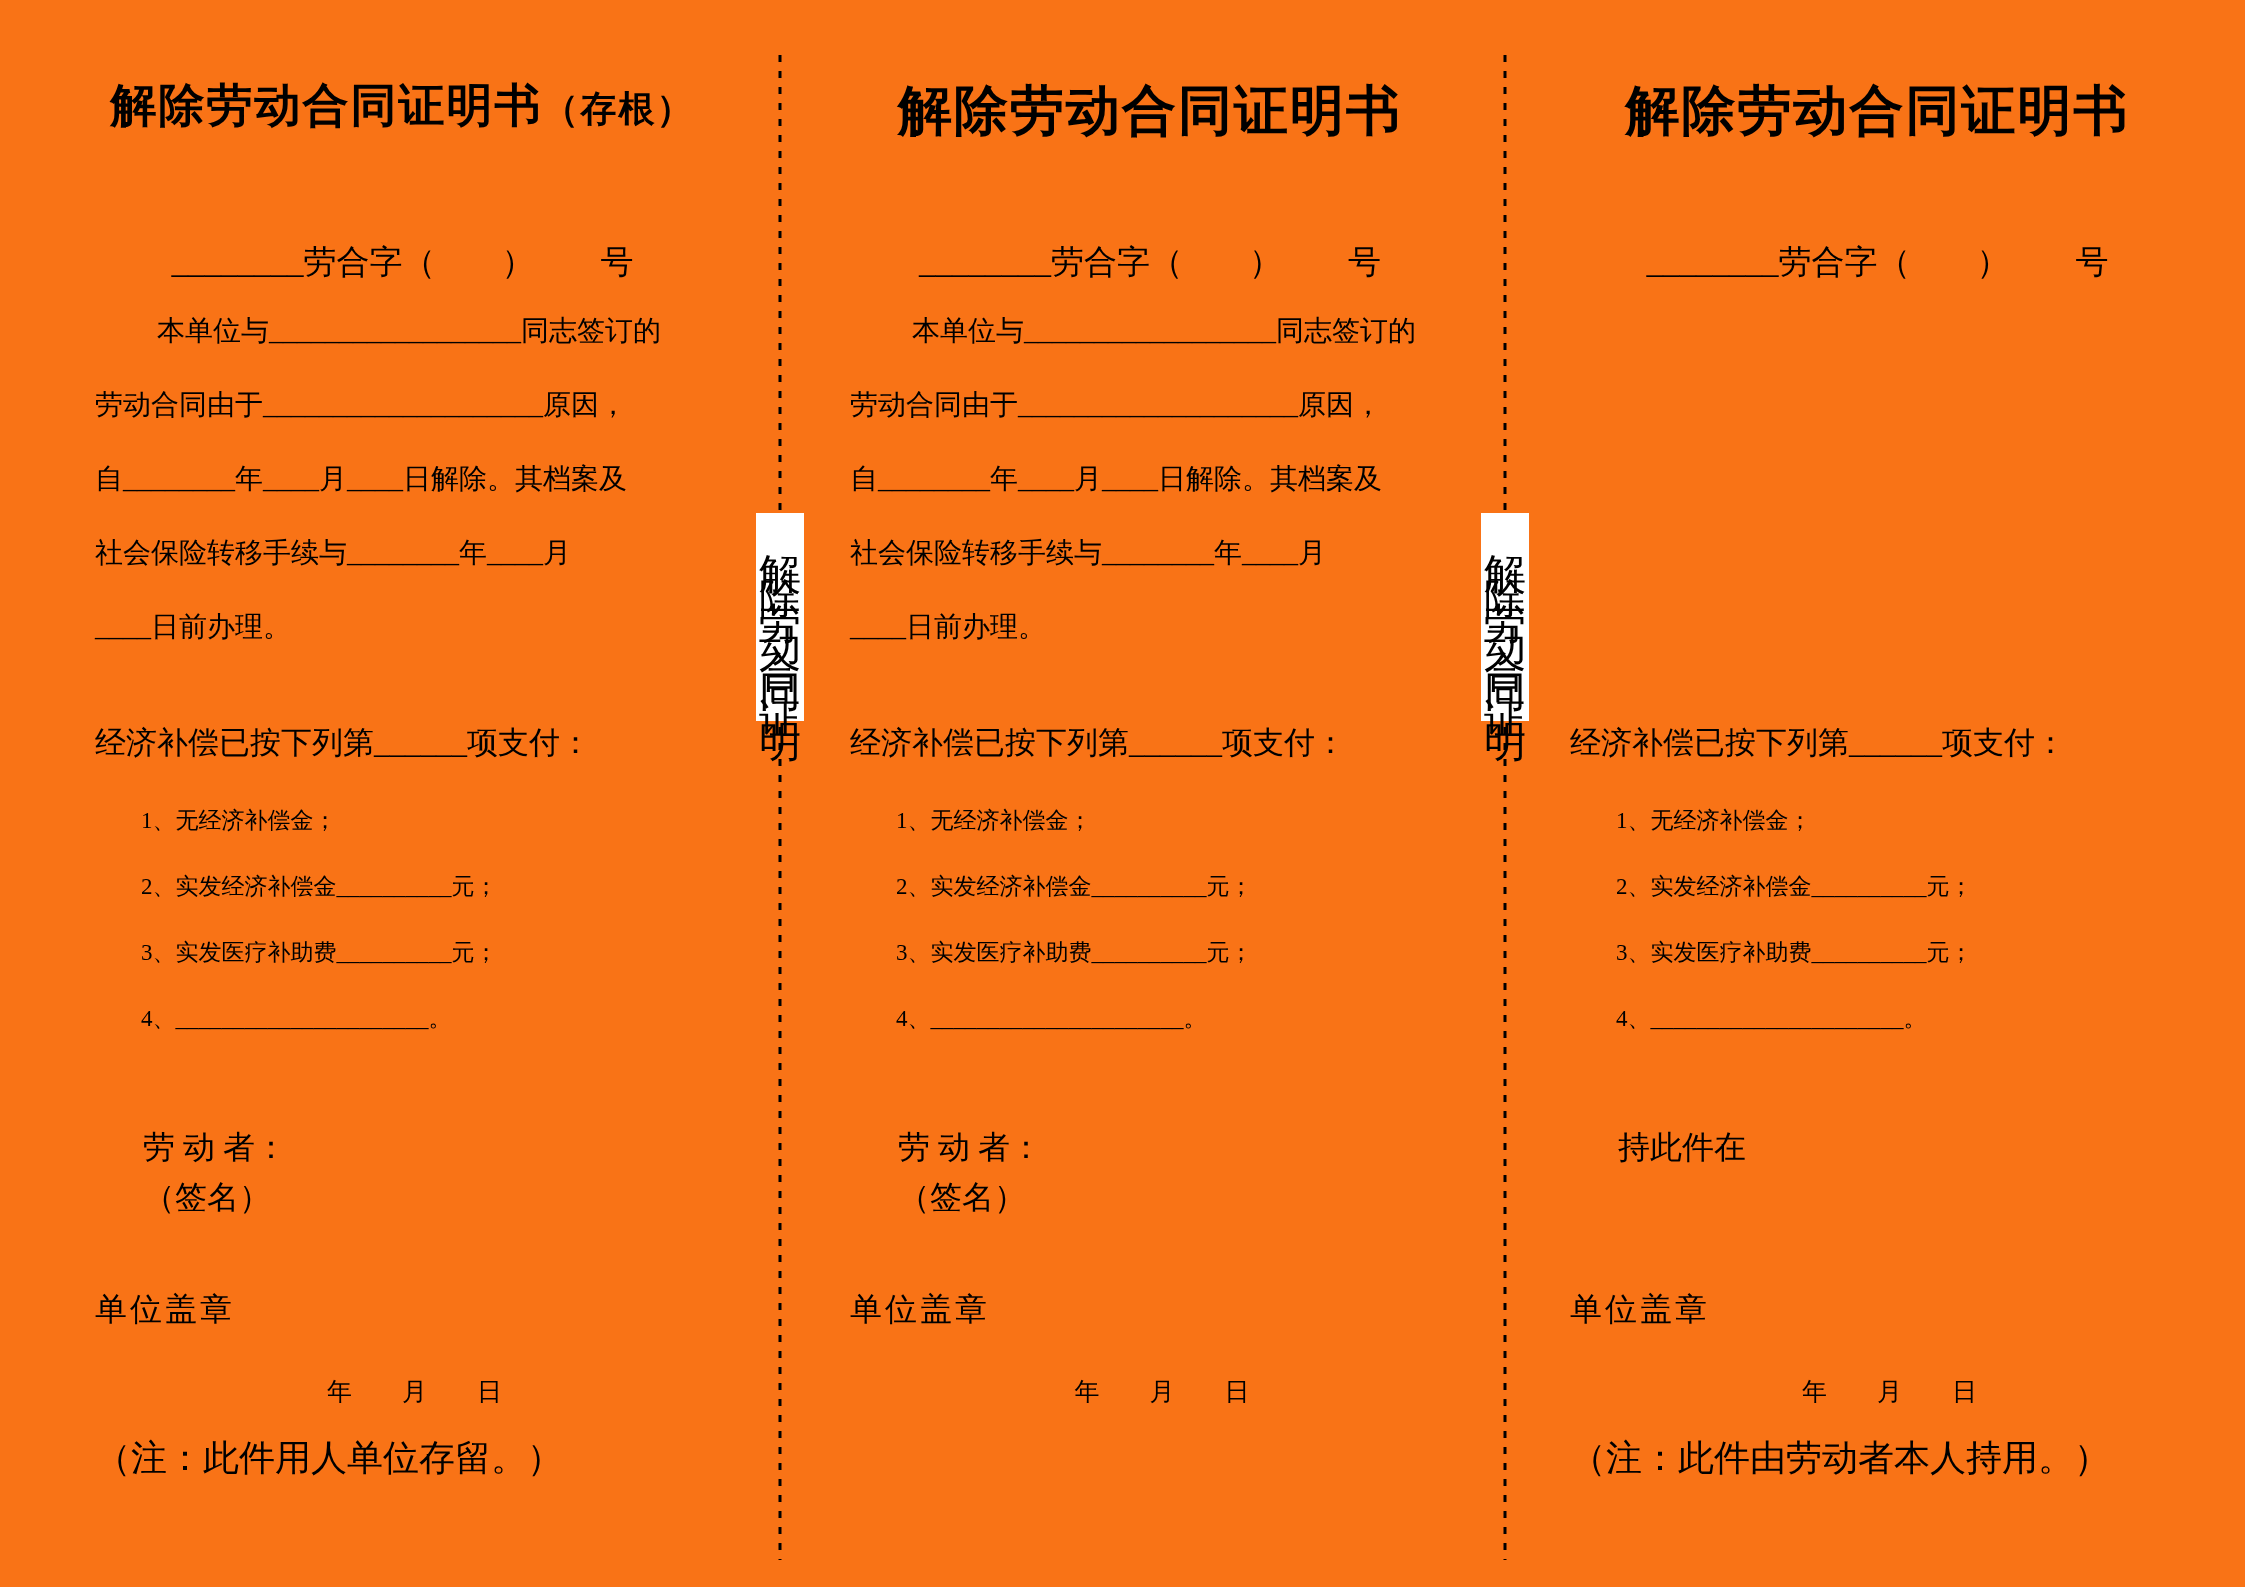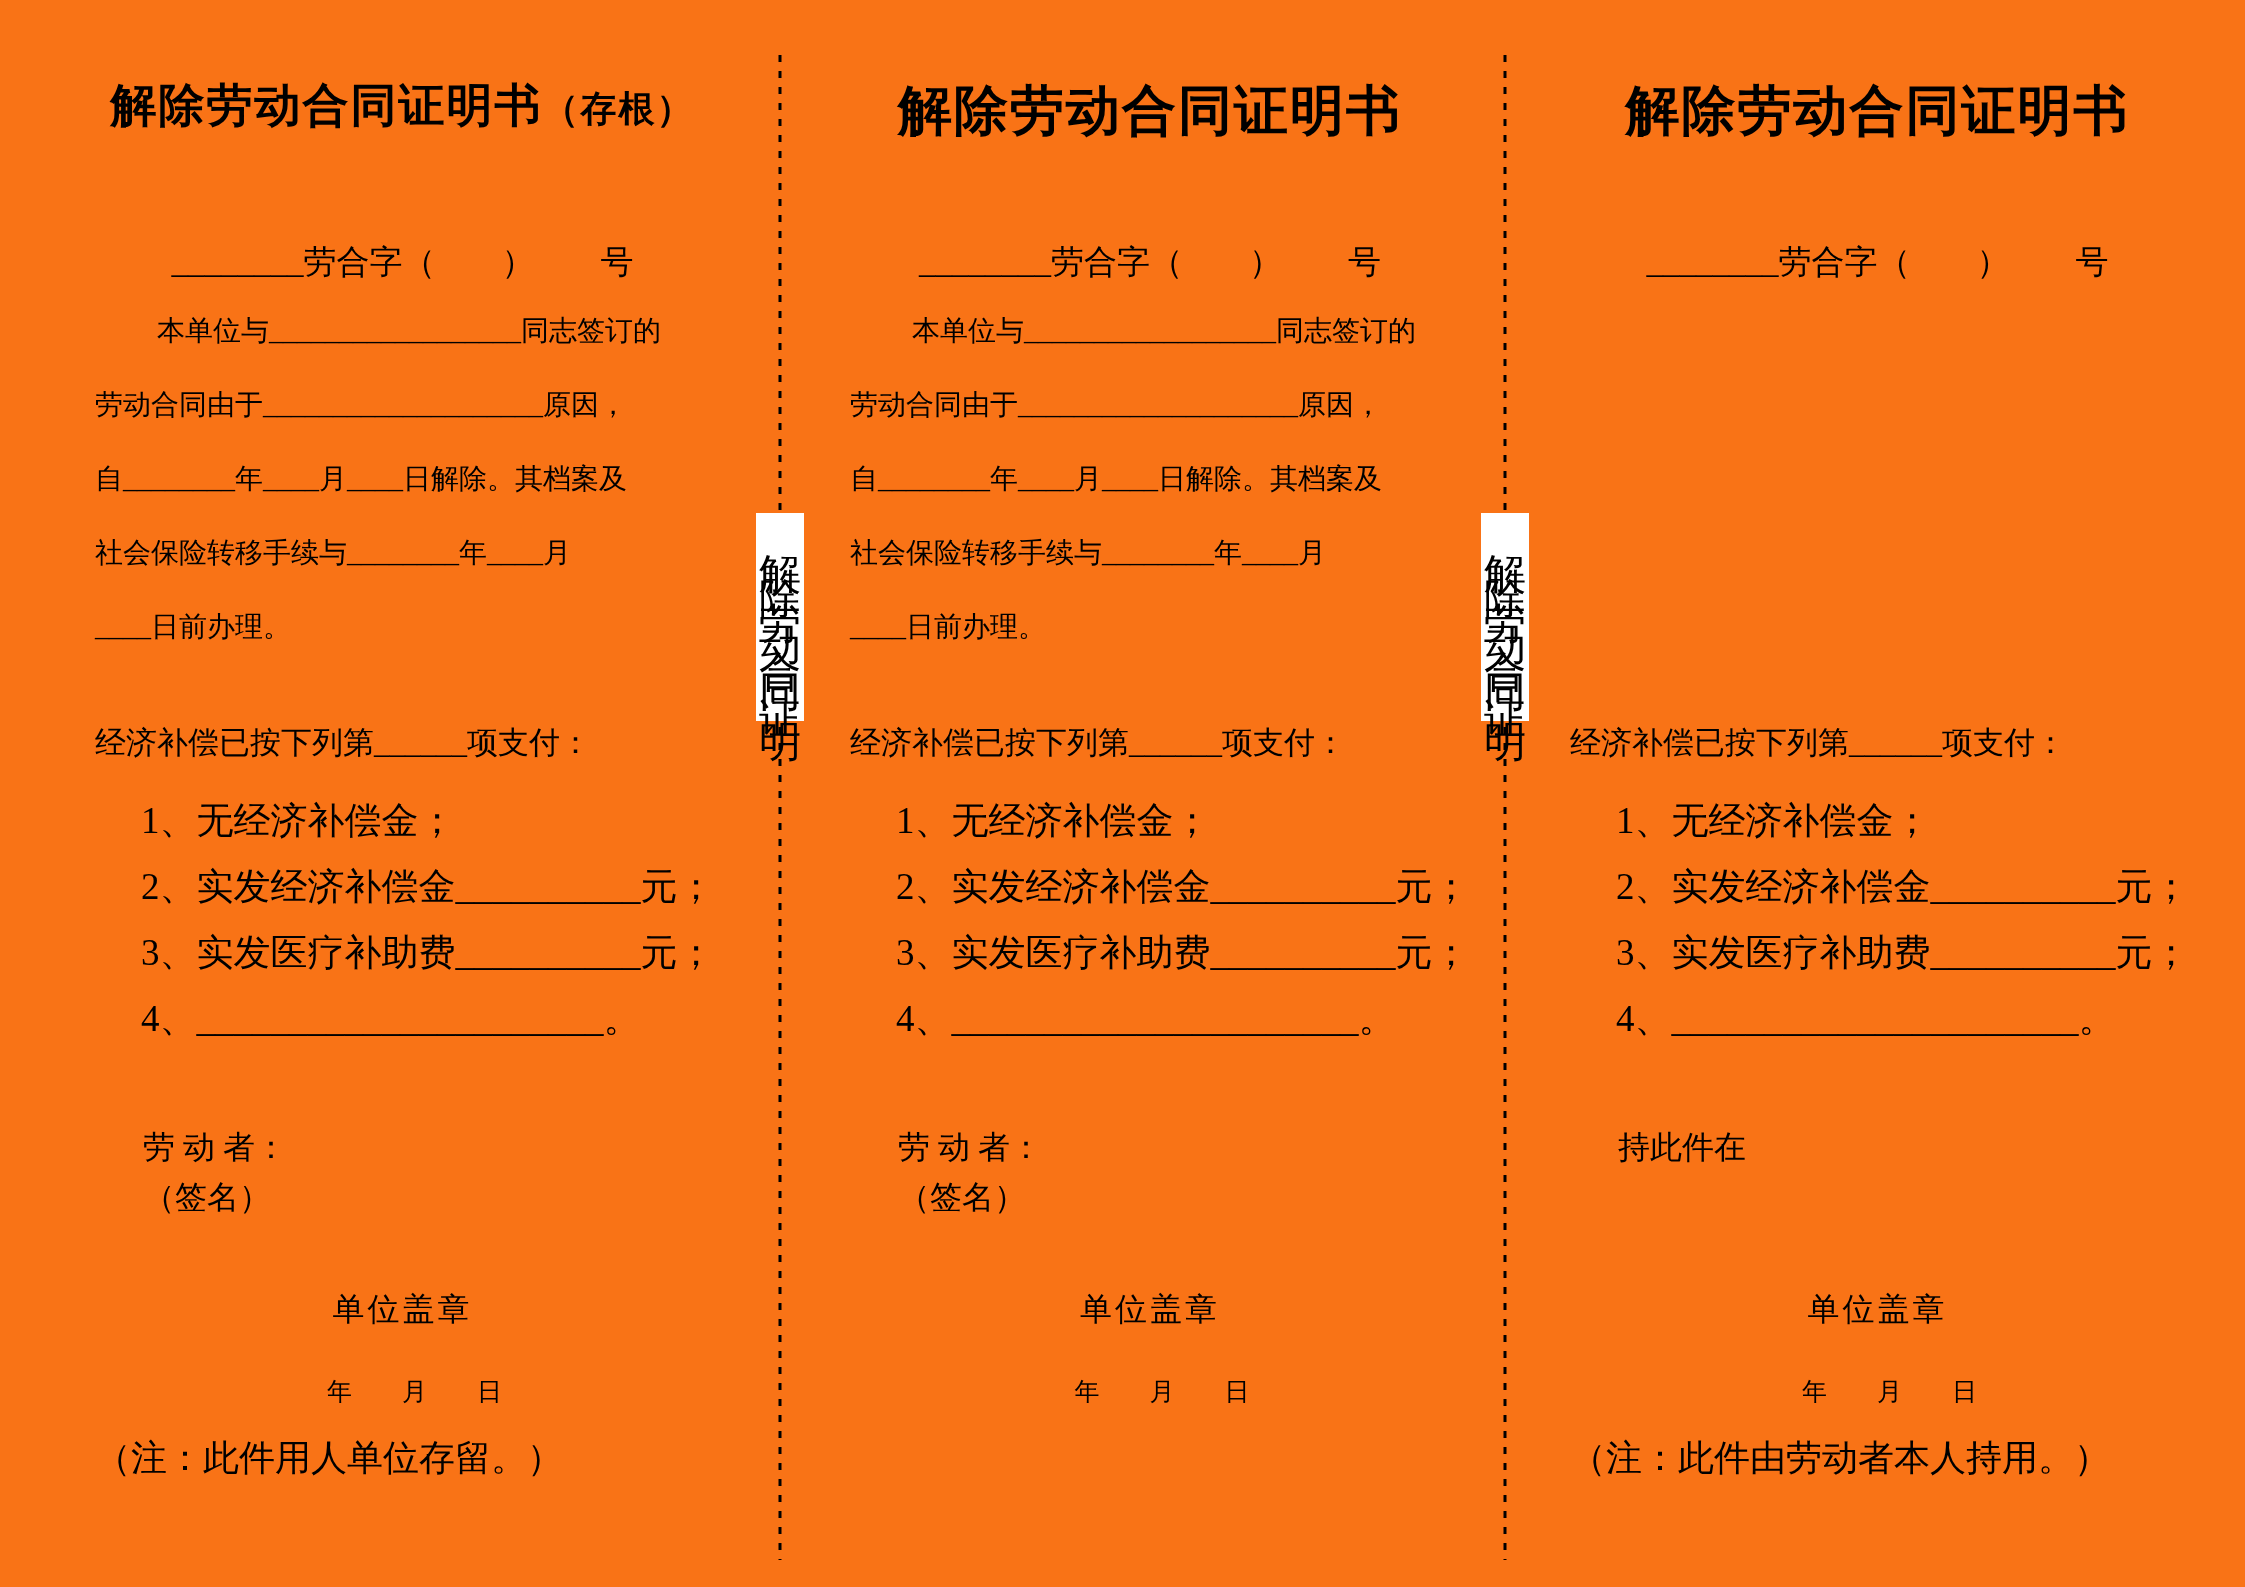--- a/index.html
+++ b/index.html
@@ -35,31 +35,31 @@
   }
   .p-body .line { white-space:nowrap; }
   .p-body .line.indent { text-indent:62px; }
 
   .p-econ-h {
     position:absolute; top:662px; left:0; width:100%;
     font-size:31px; white-space:nowrap;
   }
   .p-econ {
     position:absolute; top:728px; left:0; width:100%;
-    font-size:37px; line-height:66px; padding-left:46px; box-sizing:border-box;
+    font-size:23px; line-height:66px; padding-left:46px; box-sizing:border-box;
   }
   .p-econ .line { white-space:nowrap; }
 
   .p-signer {
     position:absolute; top:1062px; left:0; width:100%;
     font-size:32px; line-height:50px; padding-left:48px; box-sizing:border-box;
   }
   .p-seal {
     position:absolute; top:1228px; left:0; width:100%;
-    text-align:center; font-size:32px; letter-spacing:3px;
+    text-align:left; font-size:32px; letter-spacing:3px;
   }
   .p-date {
     position:absolute; top:1315px; left:12px; width:100%;
     text-align:center; font-size:25px; white-space:nowrap;
   }
   .p-note {
     position:absolute; top:1374px; left:0; width:100%;
     font-size:36px; white-space:nowrap;
   }
 

